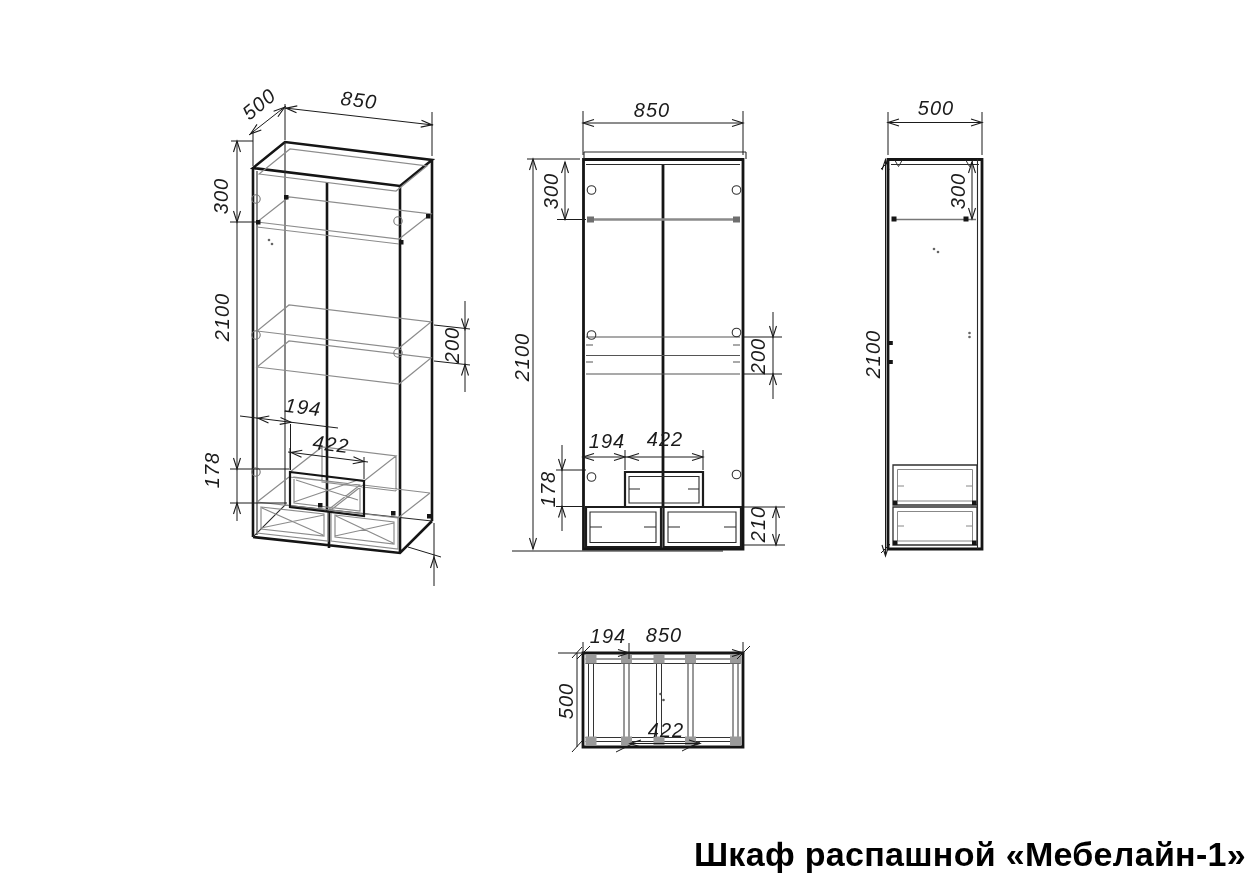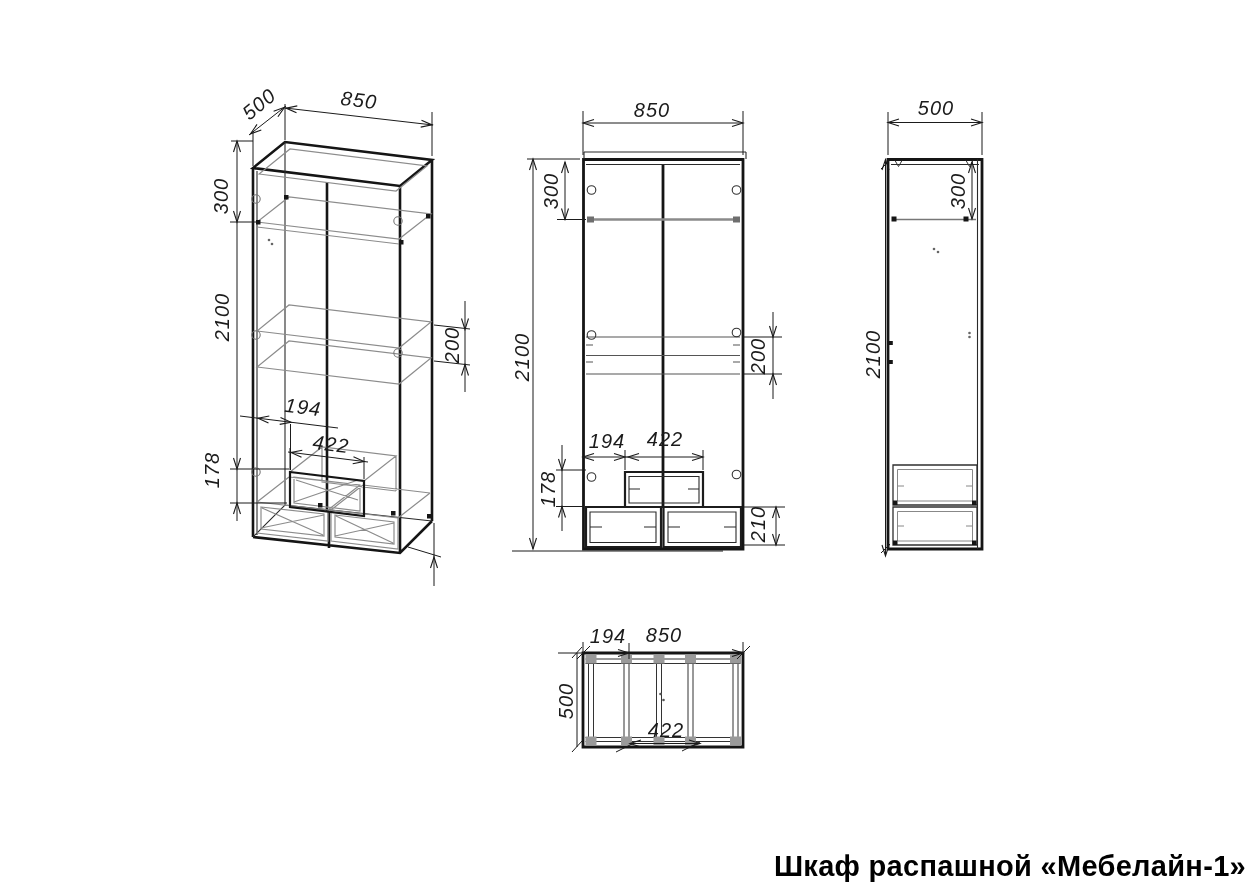--- a/index.html
+++ b/index.html
@@ -1,21 +1,21 @@
 <!DOCTYPE html>
 <html><head>
 <meta charset="utf-8">
 <style>
   html,body{margin:0;padding:0;background:#e8e8e8;}
   .canvas{position:relative;width:1260px;height:892px;background:#fff;overflow:hidden;
           font-family:"Liberation Sans",sans-serif;}
   svg{position:absolute;left:0;top:0;}
   .dim{font:italic 20px "Liberation Sans",sans-serif;fill:#1b1b1b;text-anchor:middle;
        dominant-baseline:central;letter-spacing:1px;}
-  .title{position:absolute;right:14px;bottom:9px;font-size:29px;font-weight:700;color:#000;
+  .title{position:absolute;right:14px;bottom:18px;font-size:34px;font-weight:700;color:#000;
          letter-spacing:0.3px;white-space:nowrap;}
 </style>
 </head>
 <body>
 
 <div class="canvas">
 <svg width="1260" height="892" viewBox="0 0 1260 892">
 
   <g>
     <path fill="none" stroke="#151515" stroke-width="2.6" d="M253 168 L400 186 L432 160 L285 142 Z M253 168 V537 M400 186 V553 M432 160 V521 M253 537 L400 553 L432 521 M327 182 V511 M329 511 V548"></path>

